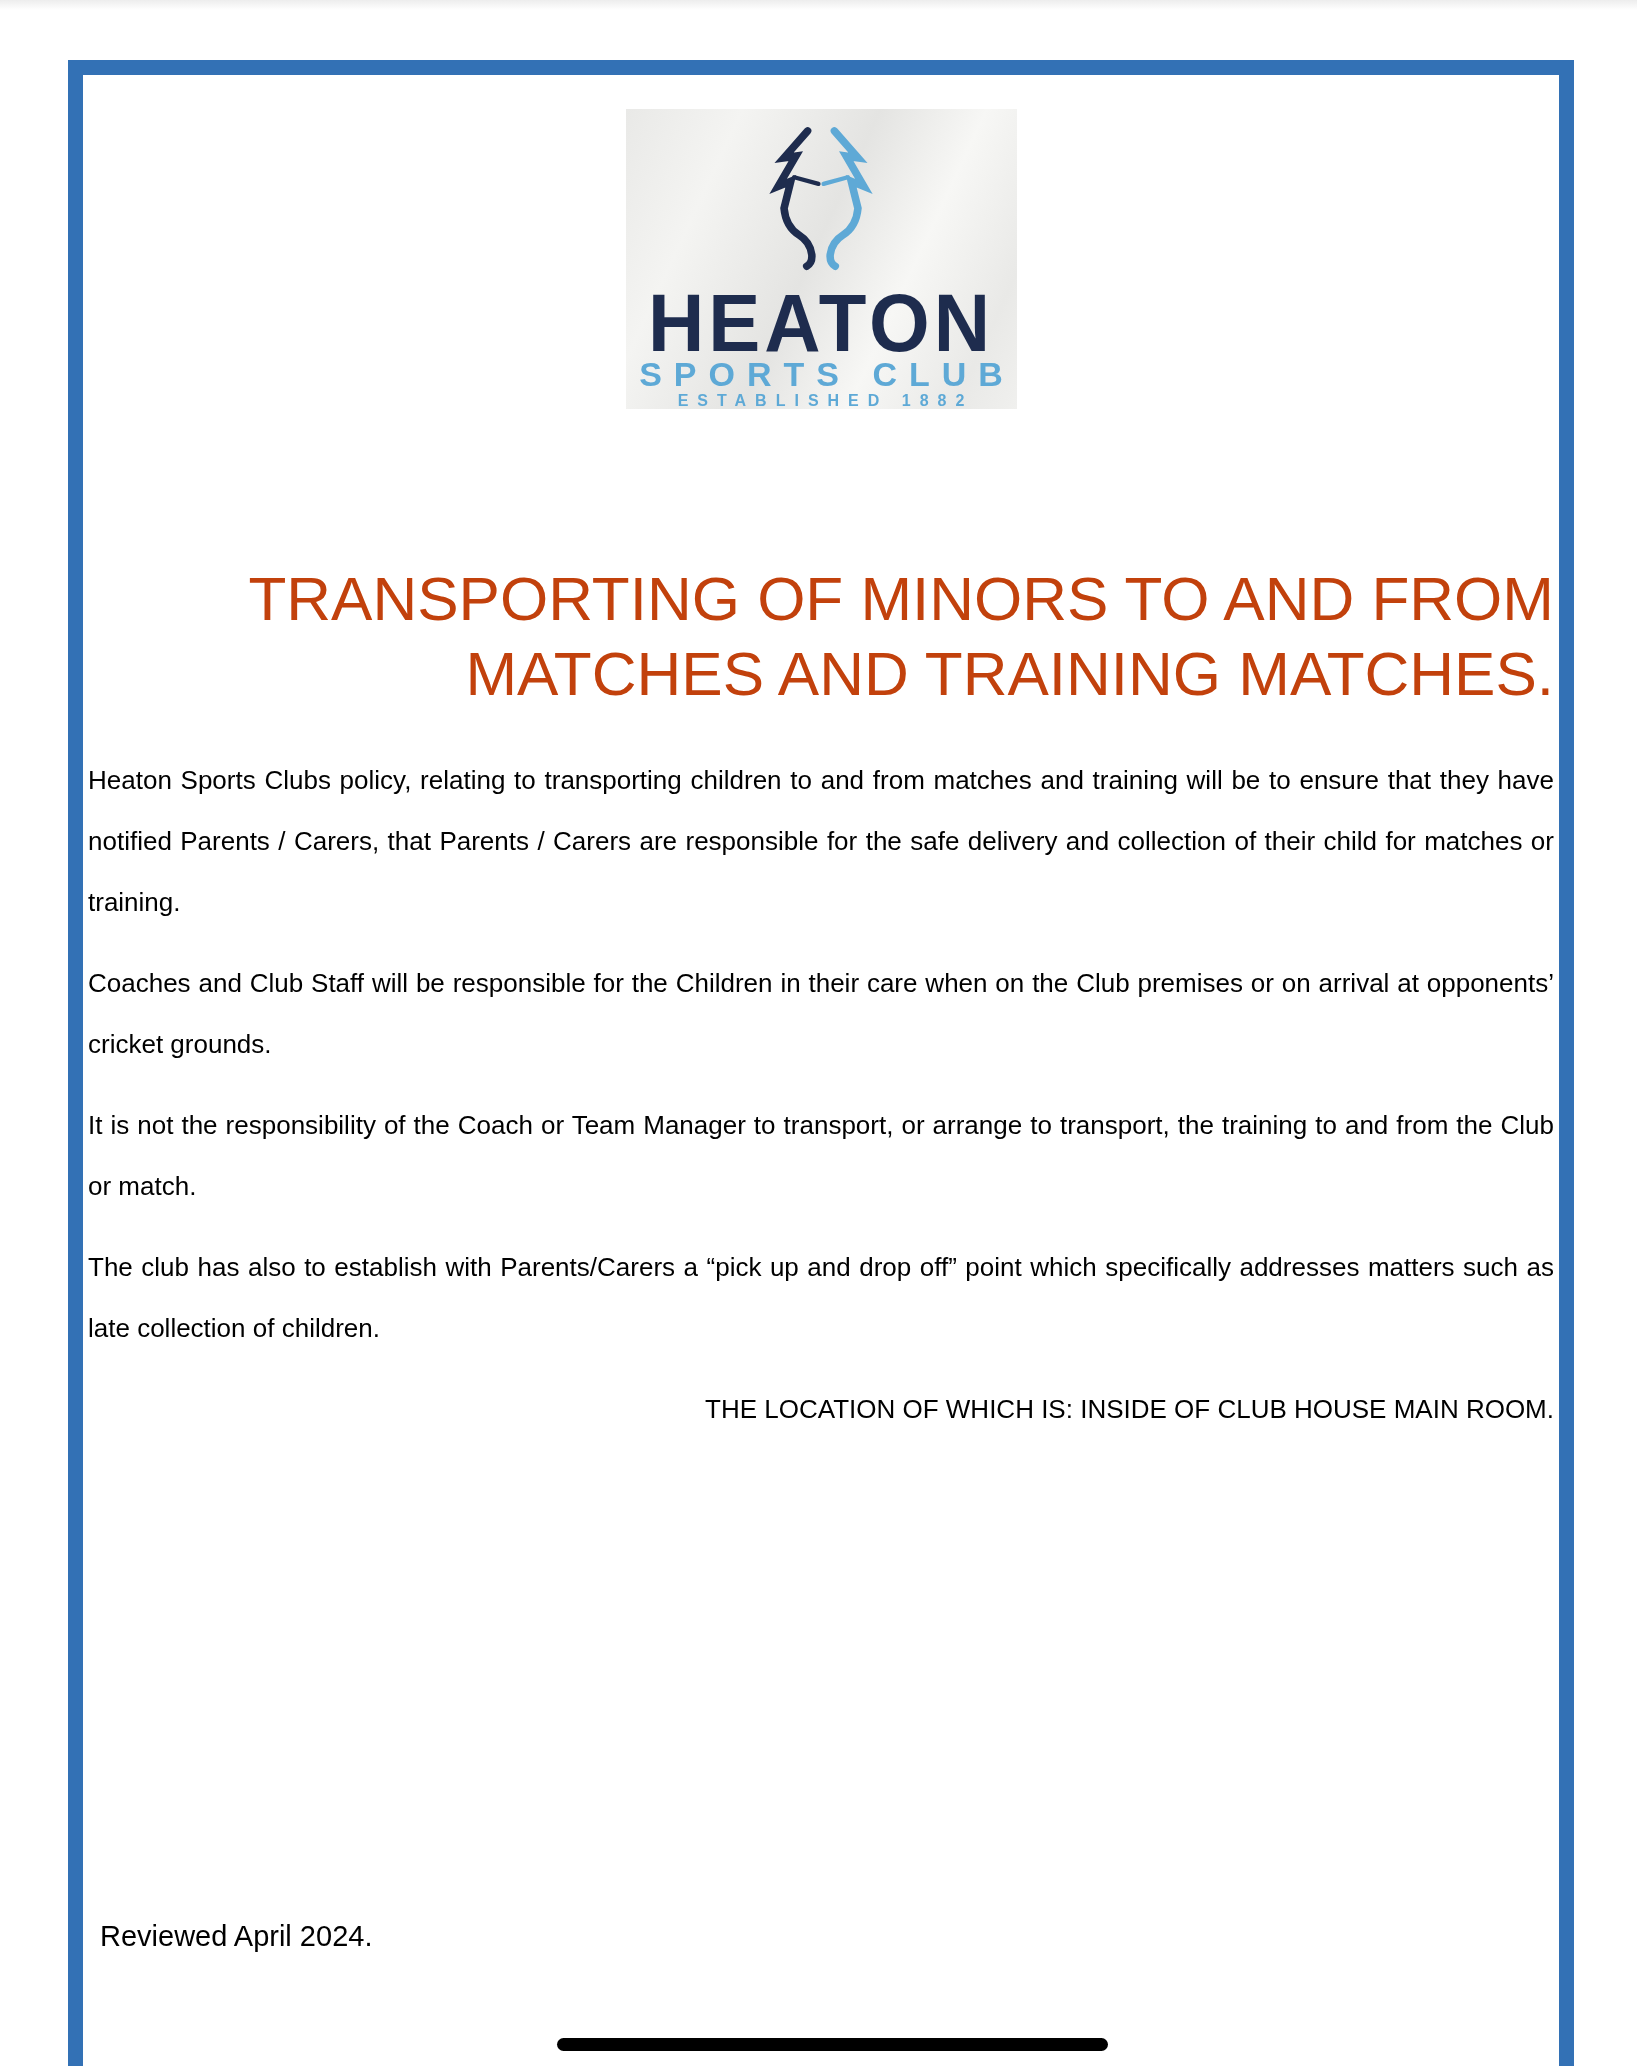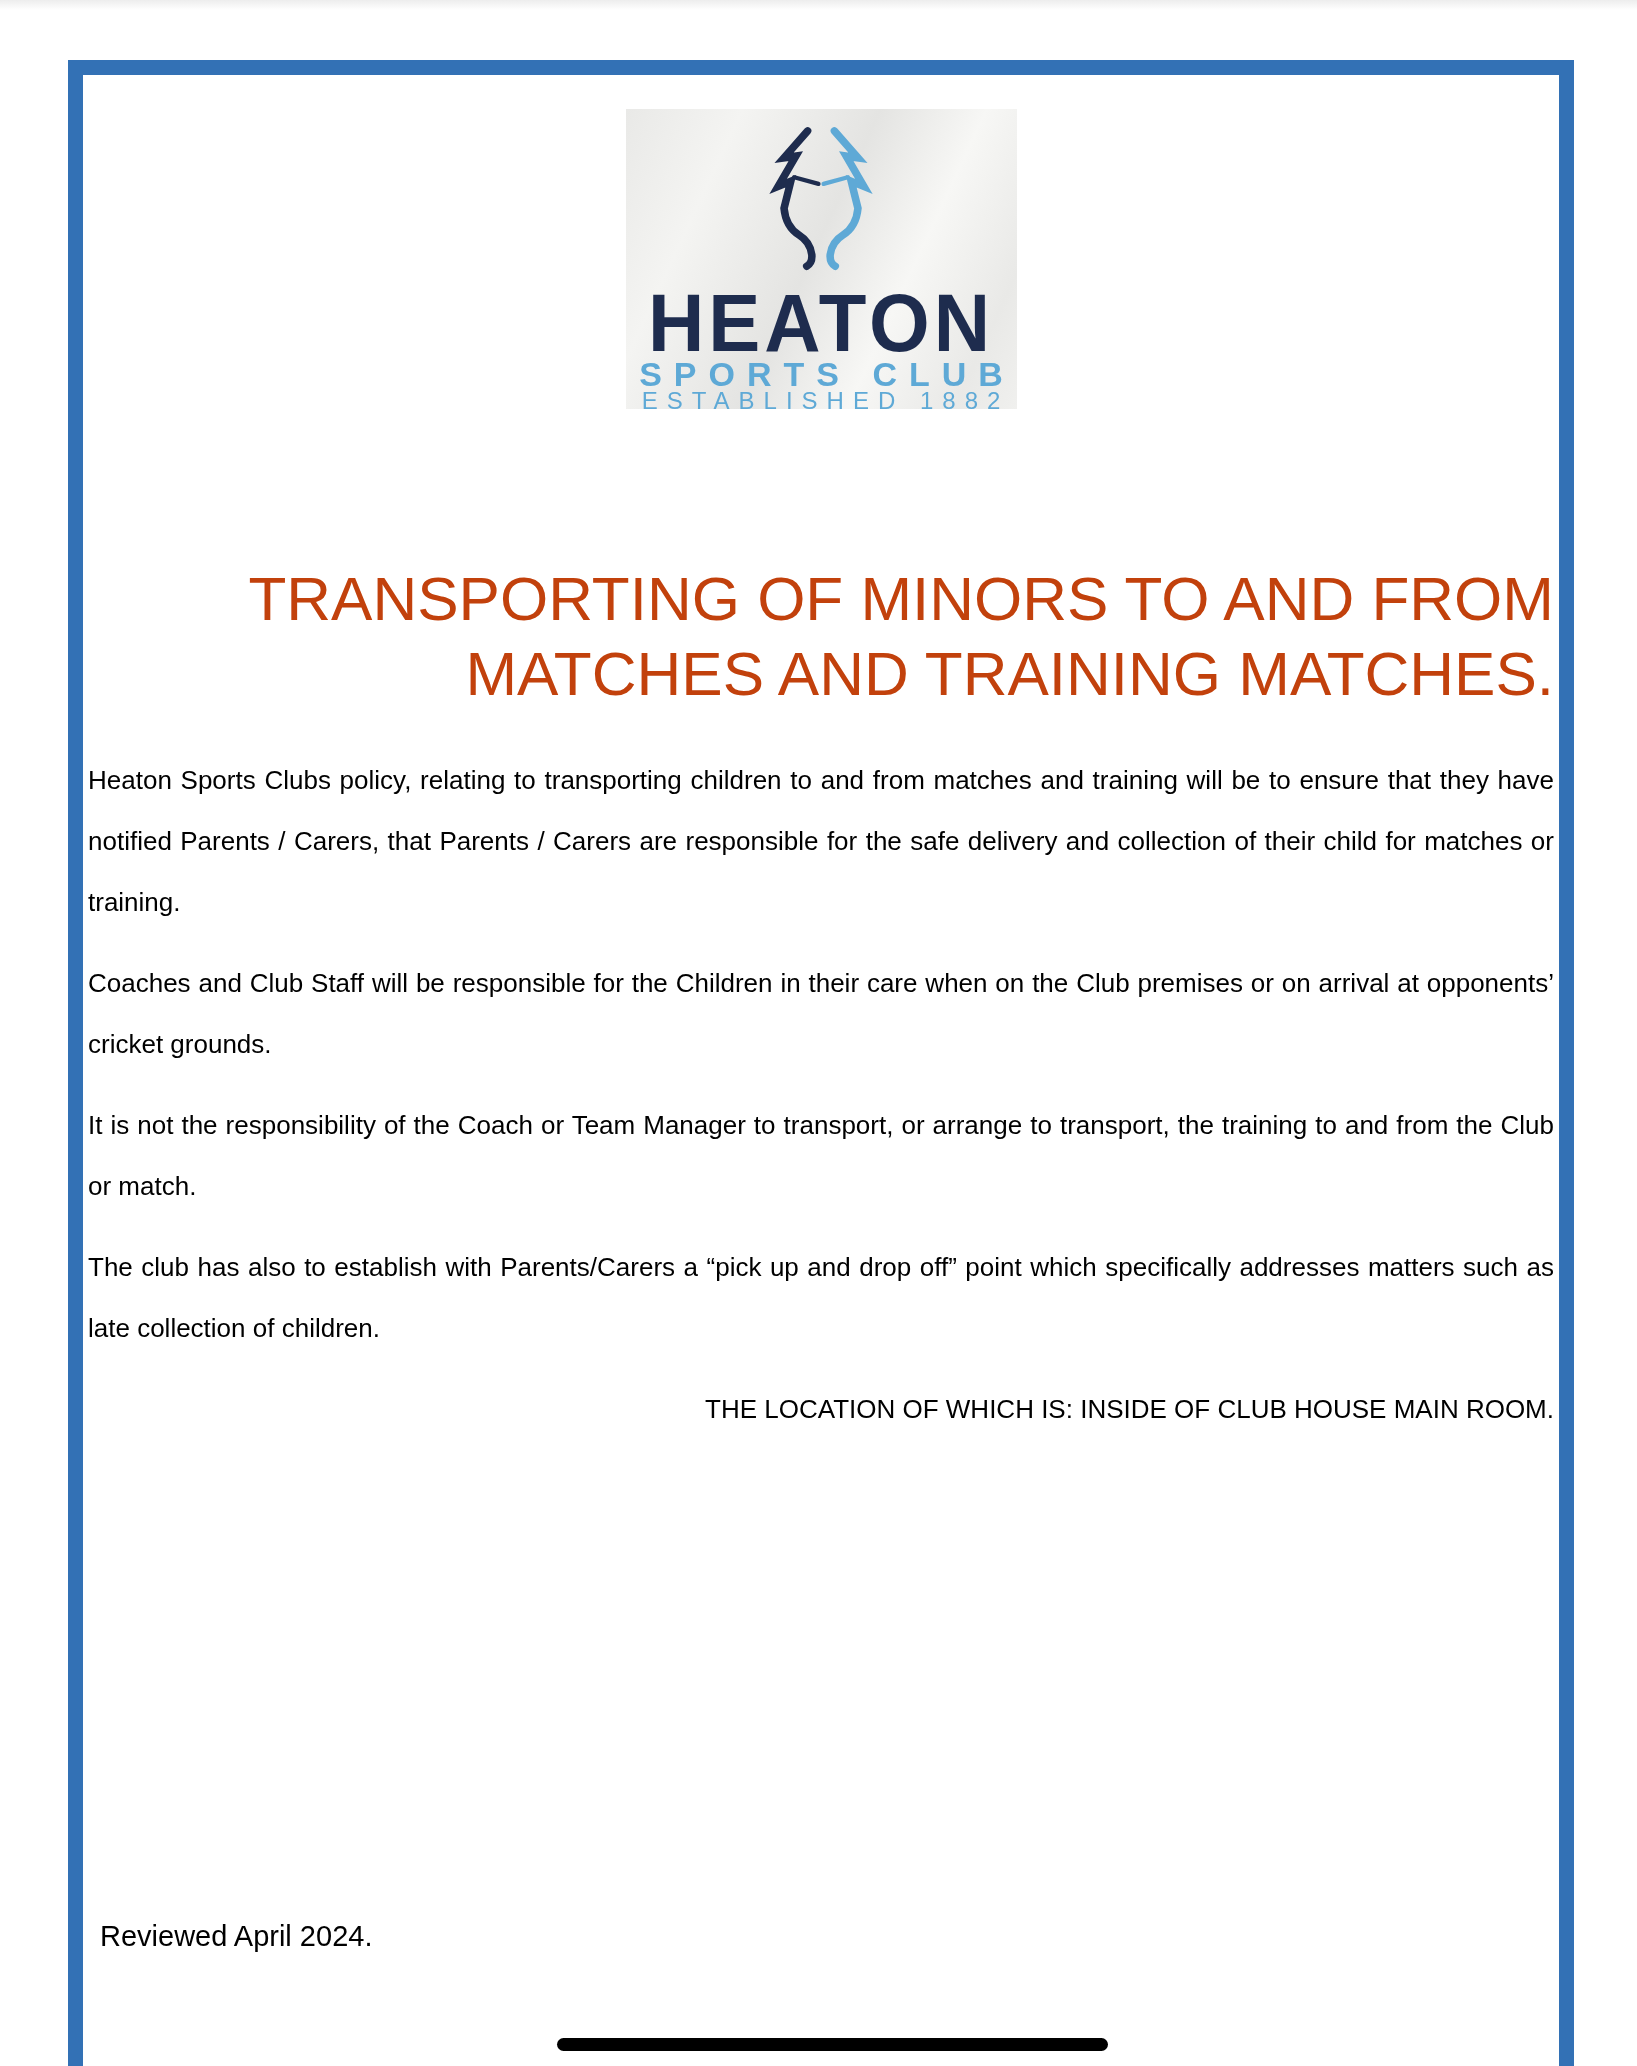--- a/index.html
+++ b/index.html
@@ -39,21 +39,21 @@
     letter-spacing: 4px; color: #1e2c4e;
     transform: scaleY(1.04);
     margin-top: 6px; white-space: nowrap;
   }
   .logo-sub {
     font-weight: bold; font-size: 34px; line-height: 30px;
     letter-spacing: 12px; text-indent: 12px; color: #5ea9d6;
     margin-top: 4px; white-space: nowrap;
   }
   .logo-est {
-    font-weight: normal; font-size: 24px; line-height: 20px;
+    font-weight: bold; font-size: 16px; line-height: 20px;
     letter-spacing: 9px; text-indent: 9px; color: #5ea9d6;
     margin-top: 2px; white-space: nowrap;
   }
 
   
   .doc-title {
     margin-top: 152px;
     text-align: right;
     font-weight: normal;
     font-size: 62px;

